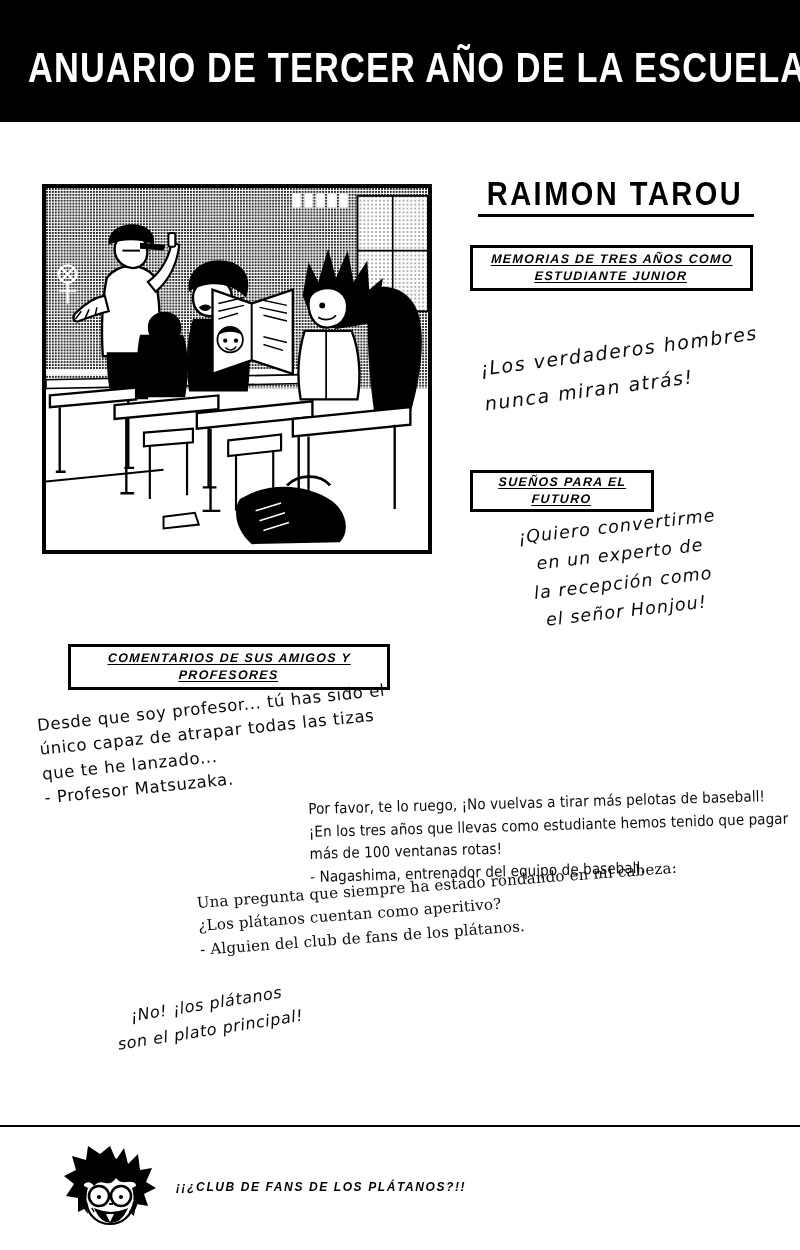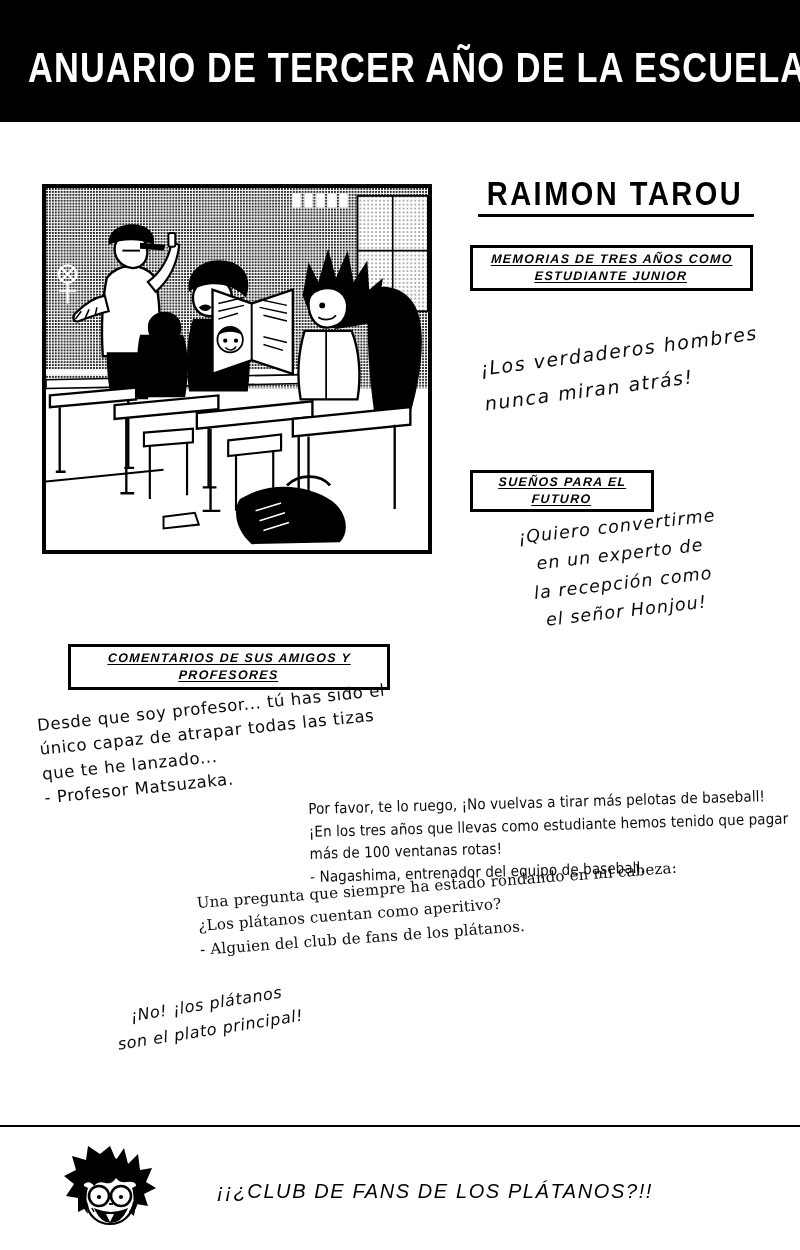--- a/index.html
+++ b/index.html
@@ -195,27 +195,26 @@
   #footer-avatar {
     position: absolute;
     left: 58px; top: 1142px;
     width: 104px; height: 100px;
   }
   #footer-avatar svg { display:block; width:100%; height:100%; }
   #footer-caption {
     position: absolute;
     left: 176px; top: 1180px;
     font-family: "Liberation Sans", sans-serif;
-    font-weight: normal;
+    font-weight: bold;
     font-style: italic;
-    font-size: 20px;
+    font-size: 12px;
     letter-spacing: 1.6px;
     color: #000;
     white-space: nowrap;
-    margin-left: 41px;
   }
 </style>
 </head>
 <body>
 
 <div id="page">
 
   <div id="banner">
     <div id="banner-title">ANUARIO DE TERCER AÑO DE LA ESCUELA DEIMON</div>
   </div>

